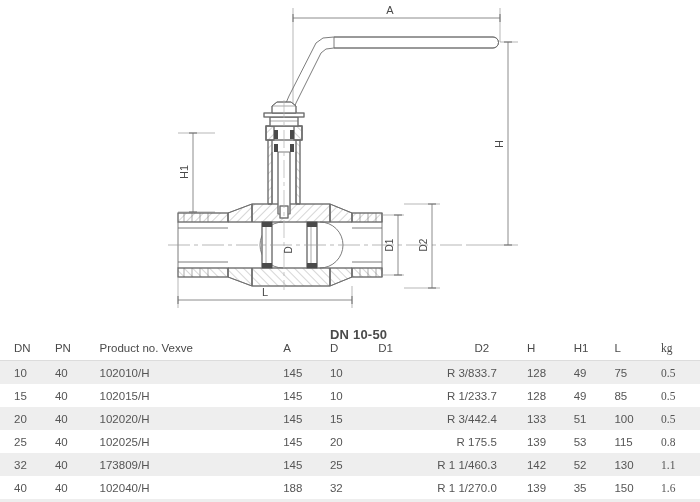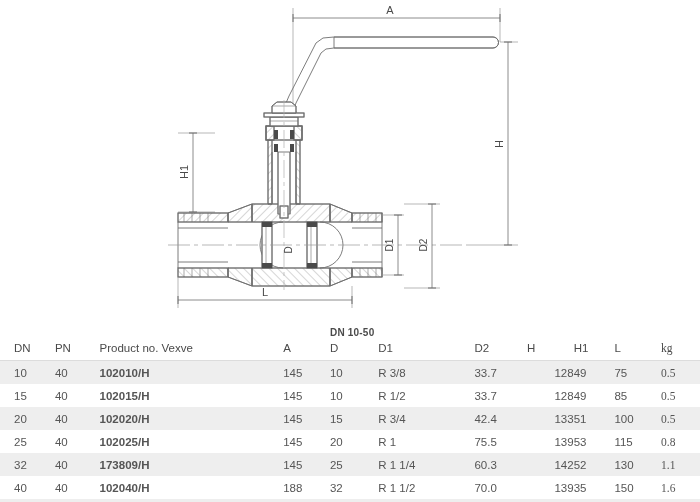--- a/index.html
+++ b/index.html
@@ -27,32 +27,32 @@
     border-bottom:1px solid #dcdcdc;
   }
   #spec-table td{
     padding:5.5px 0 5.5px 0;
     font-size:11.5px;
     color:#555555;
   }
   #spec-table tbody tr.shaded td{background:#eeeeee;}
   .c-dn{width:40px;padding-left:14px !important;}
   .c-pn{width:46px;padding-left:2px !important;}
-  .c-prod{width:190px;font-weight:bold;}
+  .c-prod{width:190px;}
   .c-a{width:48px;}
   .c-d{width:50px;}
-  .c-d1{width:100px;}
+  .c-d1{width:100px;text-align:right;}
   .c-d2{width:54px;}
-  .c-h{width:48px;text-align:right;}
+  .c-h{width:48px;}
   .c-h1{width:42px;}
   .c-l{width:48px;}
   .c-kg{width:40px;font-family:Liberation Serif, serif;}
   .dn-caption{
     position:absolute;left:330px;top:327px;
-    font-size:10px;font-weight:bold;color:#4a4a4a;
+    font-size:13px;font-weight:bold;color:#4a4a4a;
     letter-spacing:0.2px;
   }
   .lbl{font-size:11px;fill:#4a4a4a;font-family:"Liberation Sans", sans-serif;}
   .lbl-sm{font-size:10px;fill:#4a4a4a;font-family:"Liberation Sans", sans-serif;}
 </style>
 </head>
 <body>
 
 <svg id="drawing" viewBox="0 0 700 330">
   <defs>

